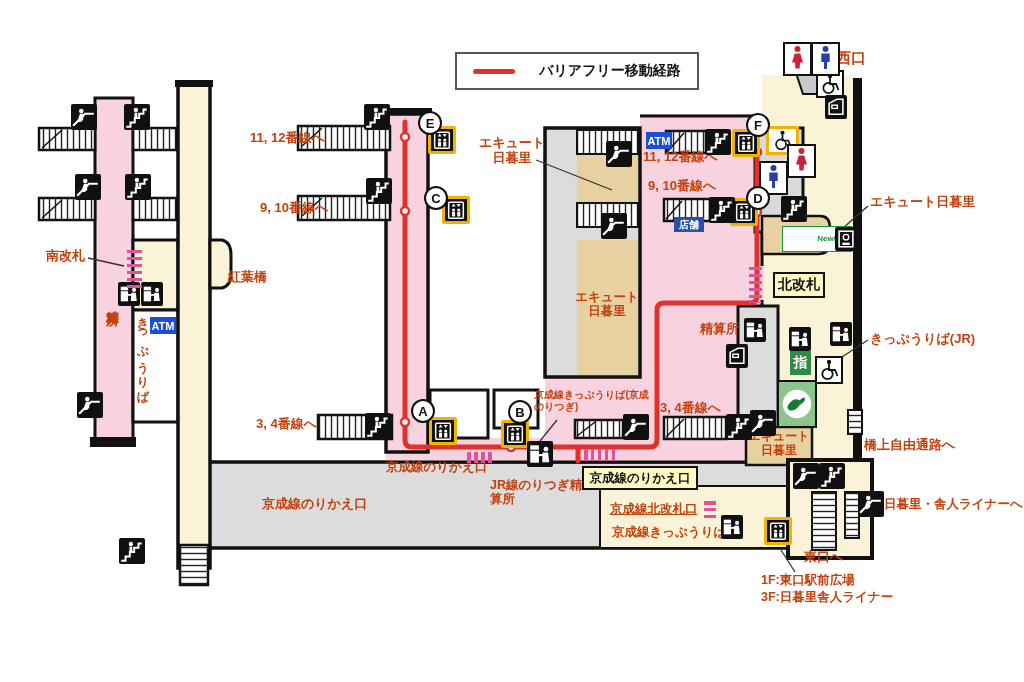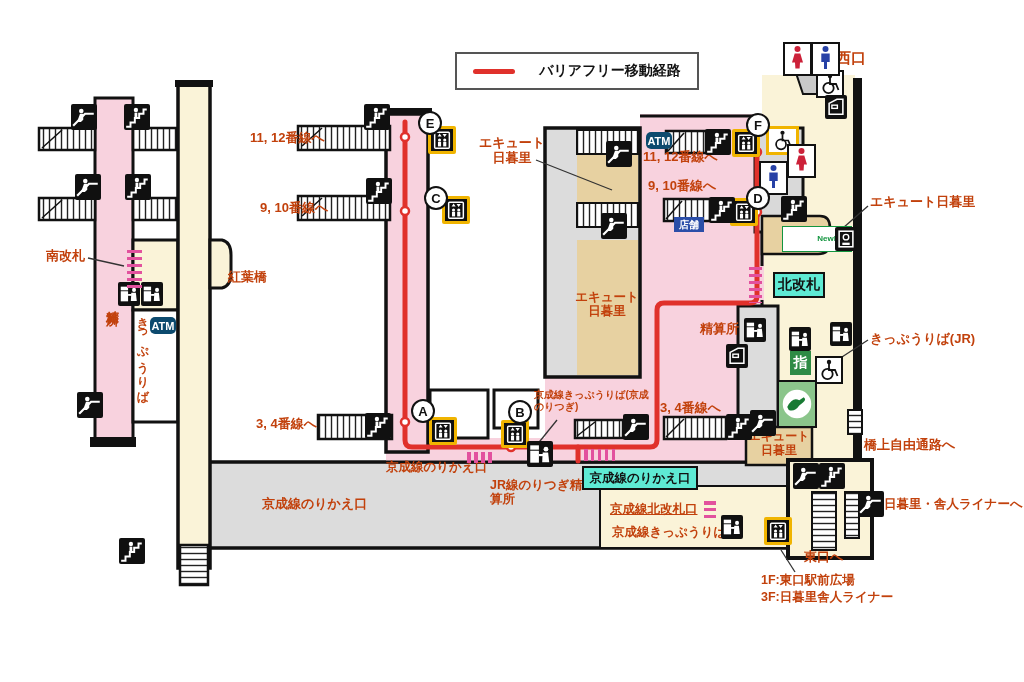--- a/index.html
+++ b/index.html
@@ -15,22 +15,22 @@
   .elev{position:absolute;width:22px;height:22px;background:#101010;border:3px solid #f0b400;border-radius:2px;}
   .elev svg{width:100%;height:100%;display:block;}
   .mk{position:absolute;width:20px;height:20px;background:#fff;border:2.5px solid #111;border-radius:50%;
       display:flex;align-items:center;justify-content:center;font-size:13px;font-weight:bold;color:#111;z-index:6;}
   .tl{position:absolute;width:25px;height:30px;background:#fff;border:2.5px solid #111;}
   .tl svg{width:100%;height:100%;display:block;}
   .wcb{position:absolute;width:24px;height:24px;background:#fff;border:2.5px solid #111;}
   .wcb svg{width:100%;height:100%;display:block;}
   .wcg{border:3px solid #f0b400;width:27px;height:23px;}
   .badge{position:absolute;display:flex;align-items:center;justify-content:center;}
-  .batm{background:#0c4a6e;color:#fff;font-size:11px;font-weight:bold;width:26px;height:17px;border-radius:5px;}
-  .bgold{background:#5eead4;border:2px solid #111;color:#111;font-weight:bold;}
+  .batm{background:#1d4ed8;color:#fff;font-size:11px;font-weight:bold;width:26px;height:17px;border-radius:0;}
+  .bgold{background:#fef9c3;border:2px solid #111;color:#111;font-weight:bold;}
   .btenpo{background:#2b4ea8;color:#fff;font-size:10px;font-weight:bold;width:30px;height:15px;}
   .bshitei{background:#2e8b45;color:#fff;font-size:14px;font-weight:bold;width:21px;height:24px;}
   .bnew{background:#fff;border:1px solid #12953f;color:#12953f;font-size:8px;font-weight:bold;
         text-align:center;line-height:1.1;width:32px;height:24px;flex-direction:column;padding-left:36px;}
   .gate{position:absolute;}
   .gateh{background:repeating-linear-gradient(180deg,#e2519e 0 3.5px,rgba(0,0,0,0) 3.5px 7px);}
   .gatev{background:repeating-linear-gradient(90deg,#e2519e 0 3.5px,rgba(0,0,0,0) 3.5px 7px);}
   .mgreen{position:absolute;background:#8bc58b;border:2px solid #111;}
   .mgreen svg{width:100%;height:100%;display:block;}
   #legend{position:absolute;left:455px;top:52px;width:240px;height:34px;background:#fff;border:2px solid #555;

